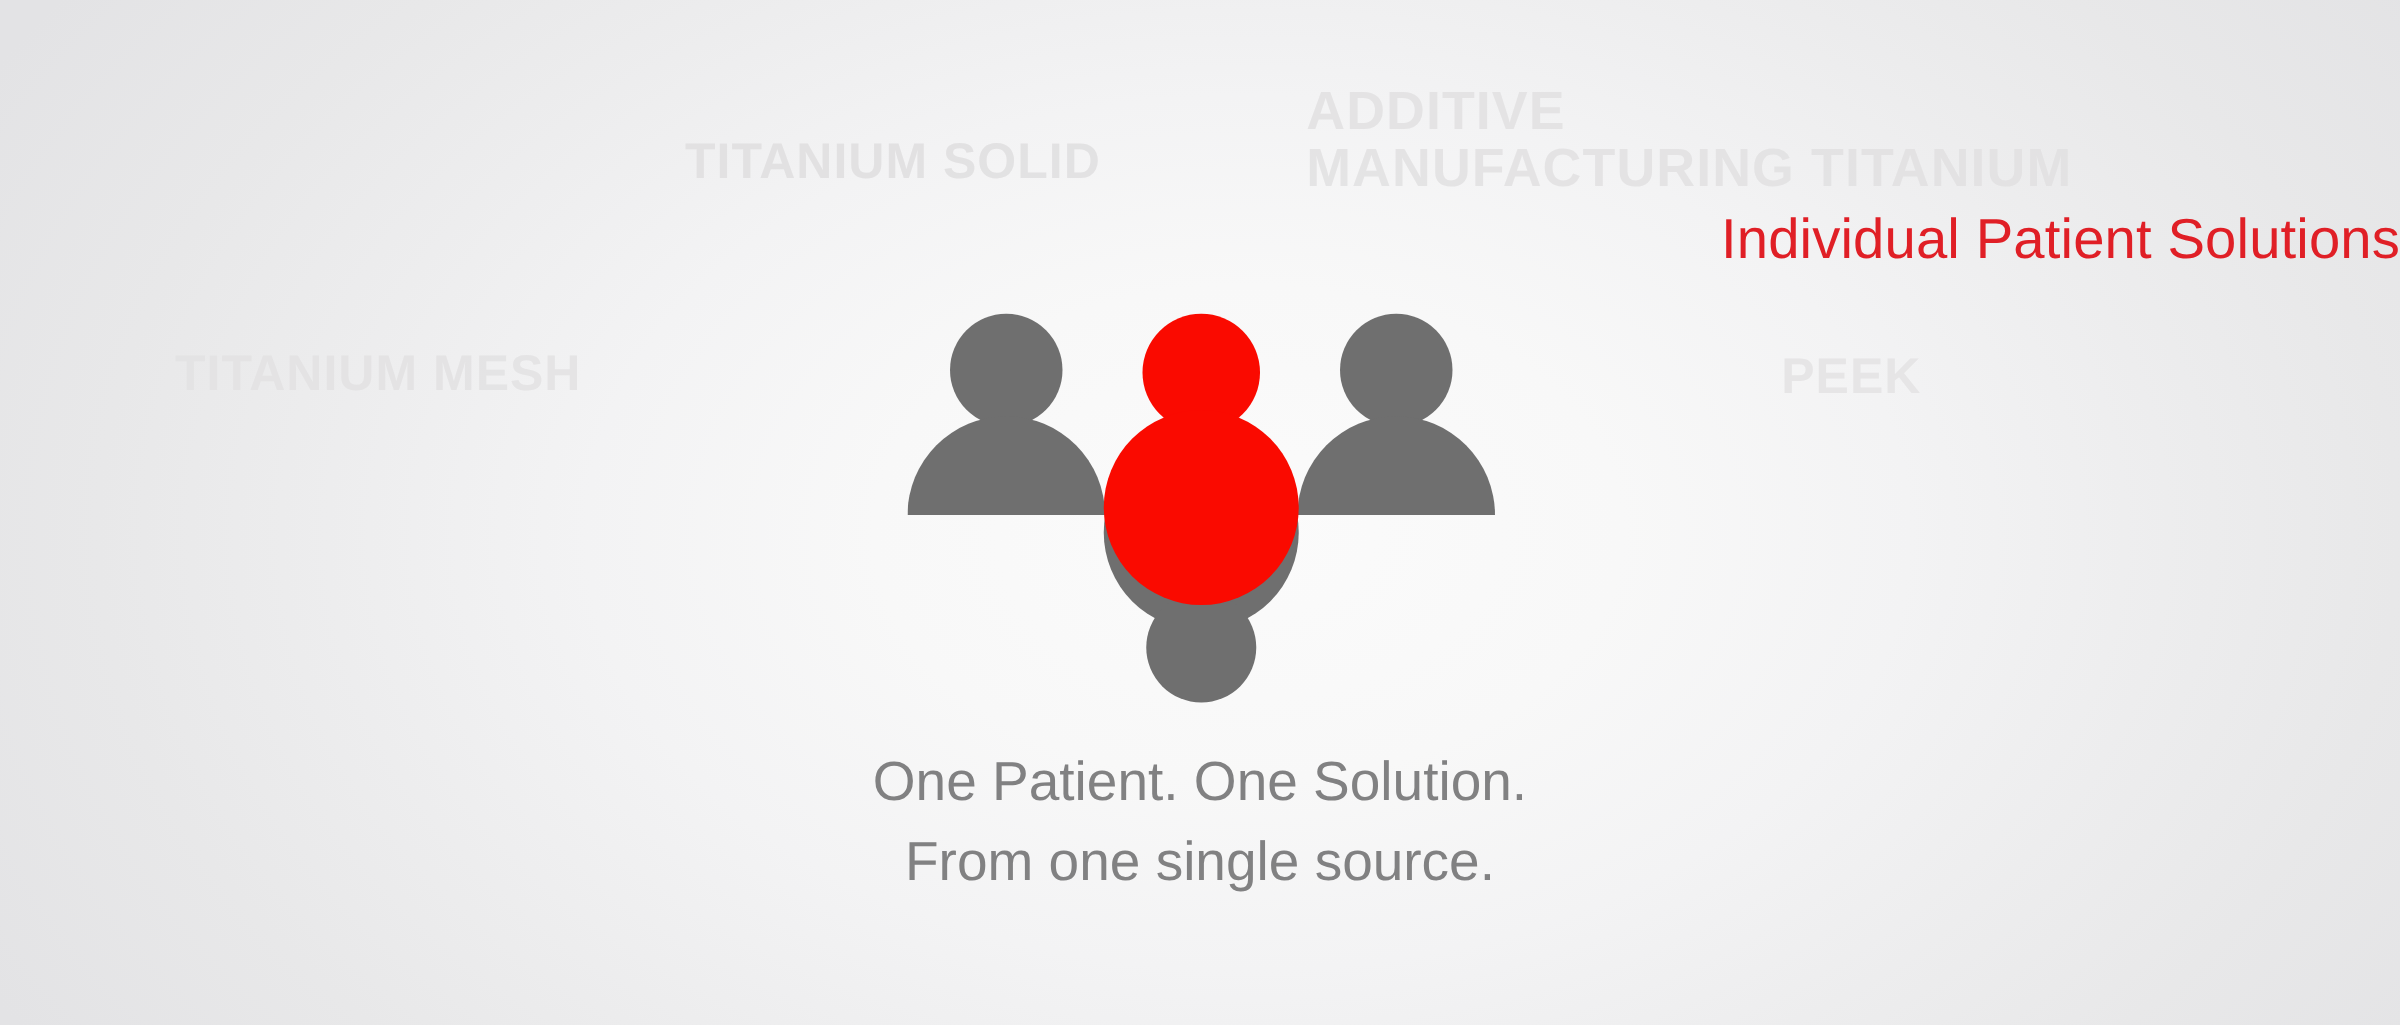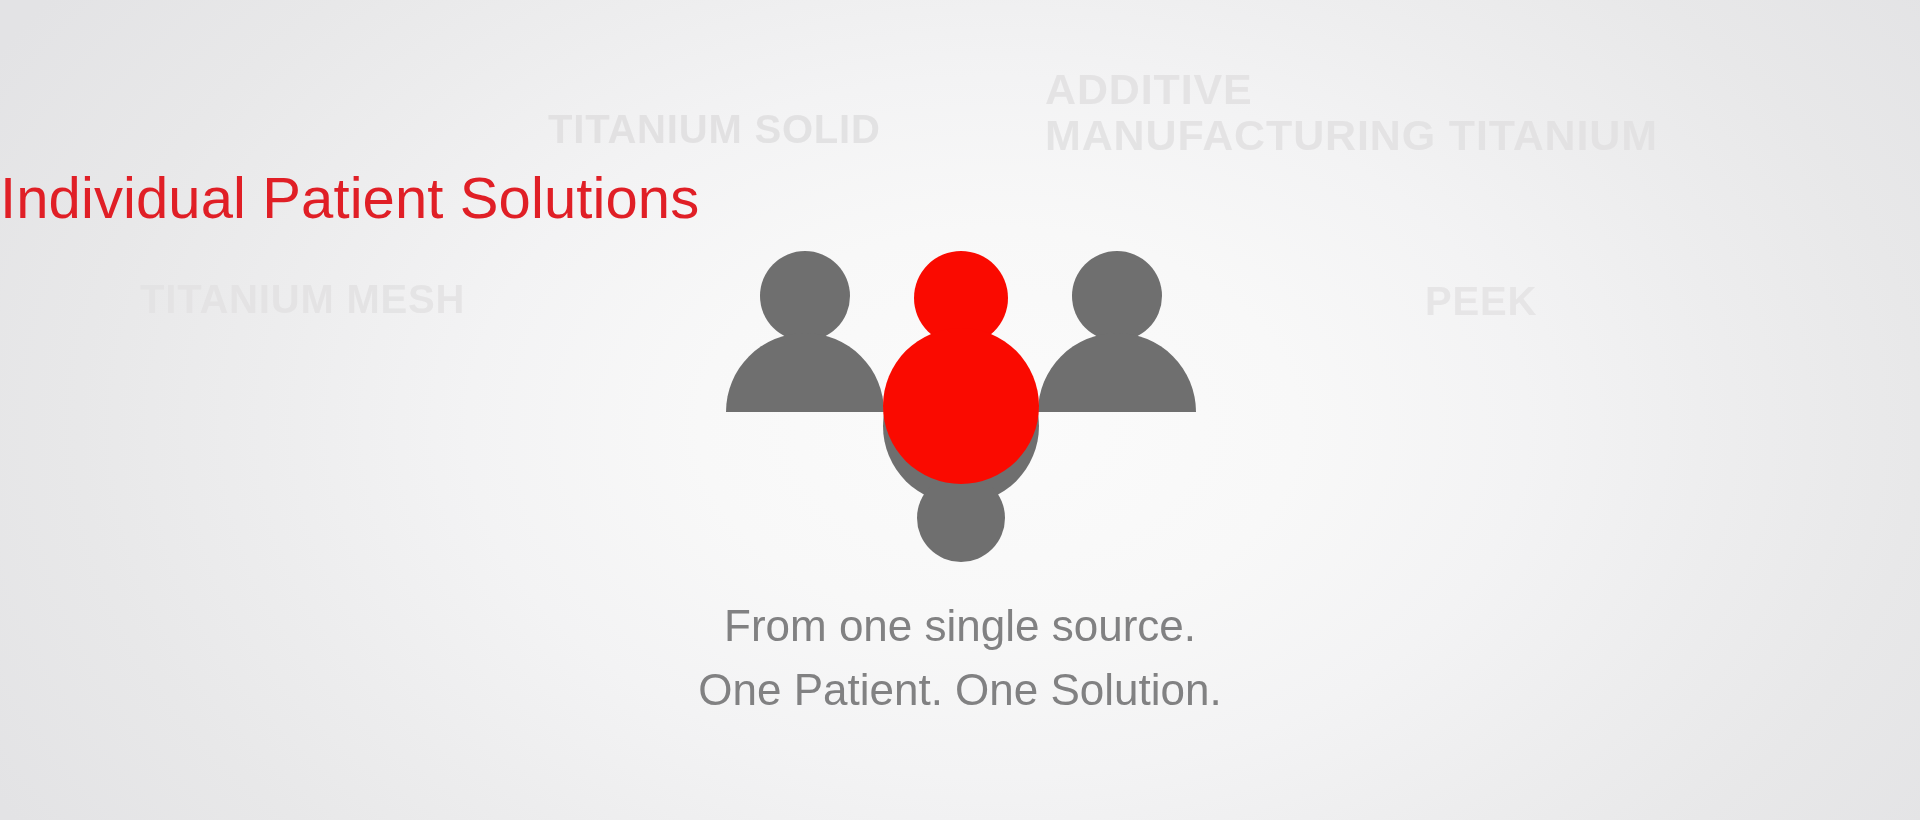--- a/index.html
+++ b/index.html
@@ -73,22 +73,22 @@
     color: #e4e3e4;
     opacity: 0.85;
   }
 
   
   #headline {
     position: absolute;
     left: 0;
     top: 166px;
     width: 1920px;
-    text-align: left;
-    font-size: 58px;
+    text-align: right;
+    font-size: 45px;
     font-weight: 400;
     letter-spacing: 0.1px;
     color: #e01f26;
     line-height: 1.1;
   }
 
   
   #icon-group {
     position: absolute;
     left: 726px;
@@ -155,17 +155,17 @@
       </g>
 
       <g fill="#fa0a00">
         <circle cx="235" cy="52" r="47"></circle>
         <circle cx="235" cy="160" r="78"></circle>
       </g>
     </svg>
   </div>
 
   <div id="tagline">
+    <span class="line">One Patient. One Solution.</span>
     <span class="line">From one single source.</span>
-    <span class="line">One Patient. One Solution.</span>
   </div>
 
 </div>
 
 </body></html>

